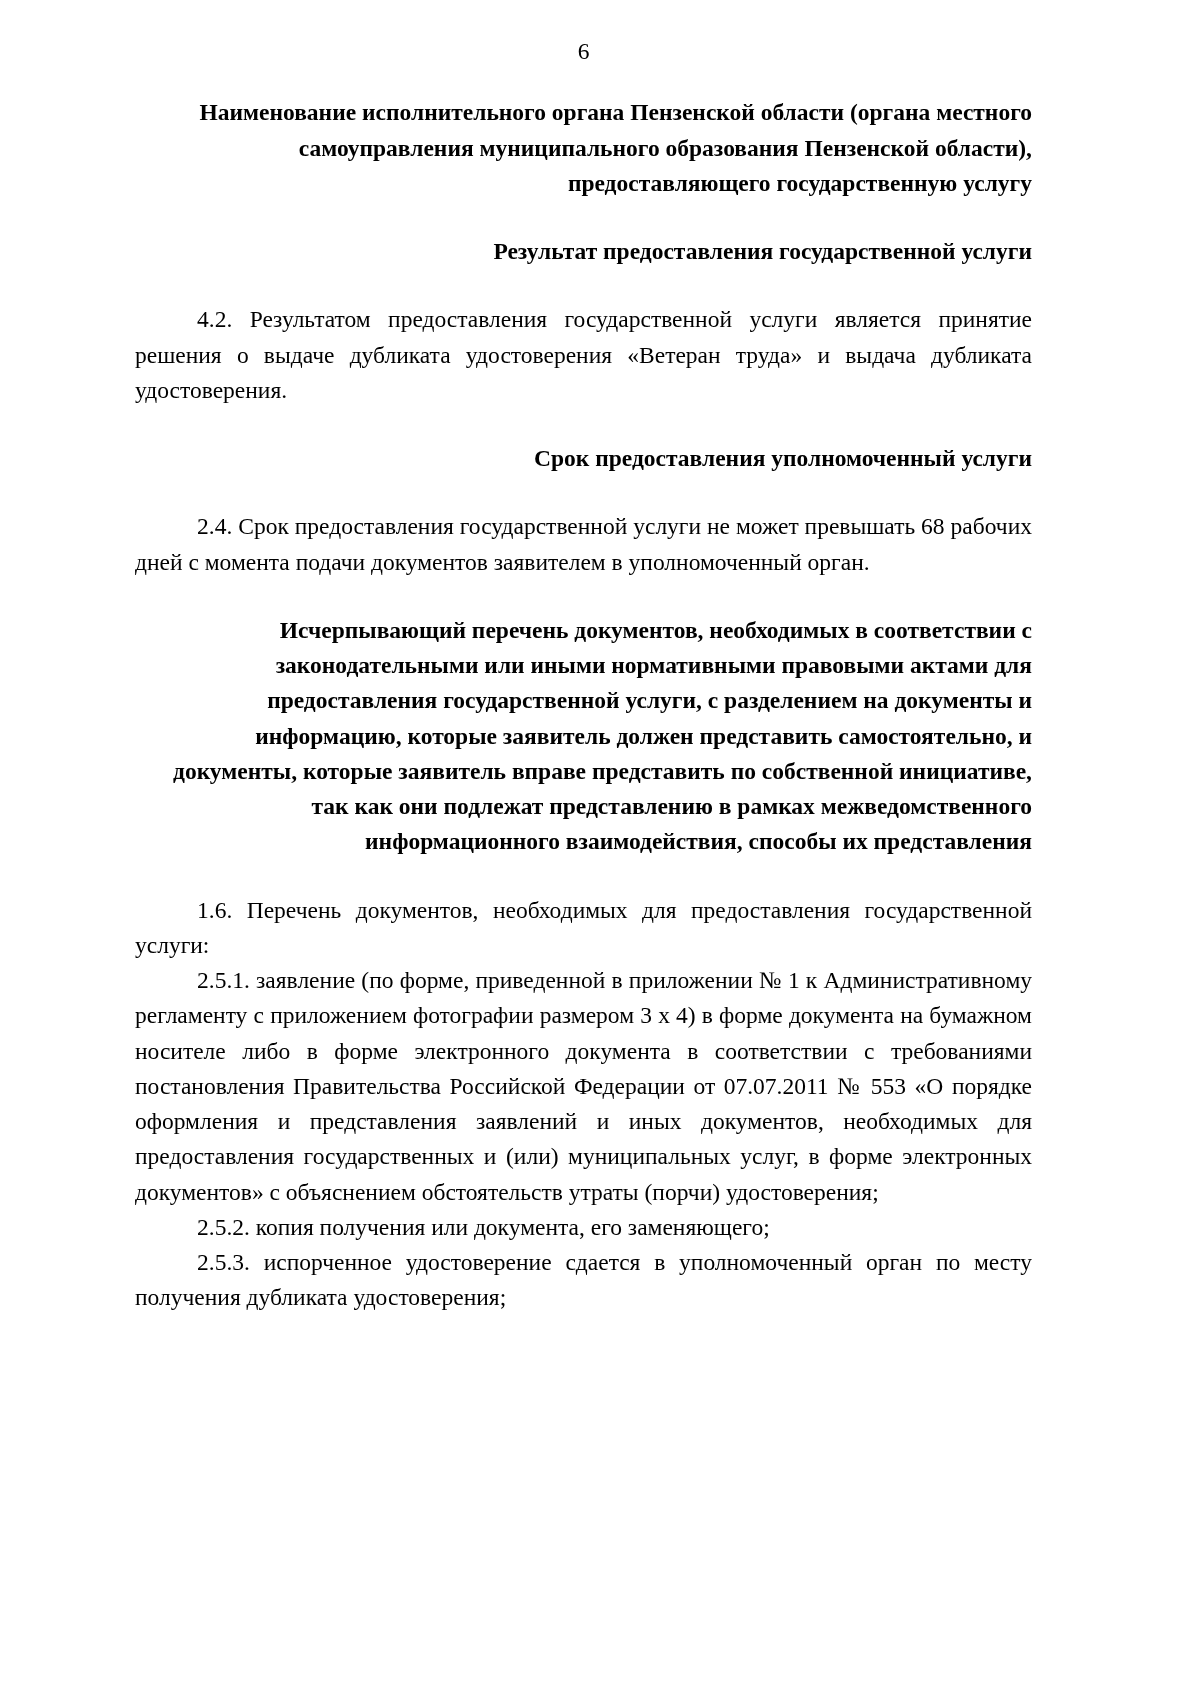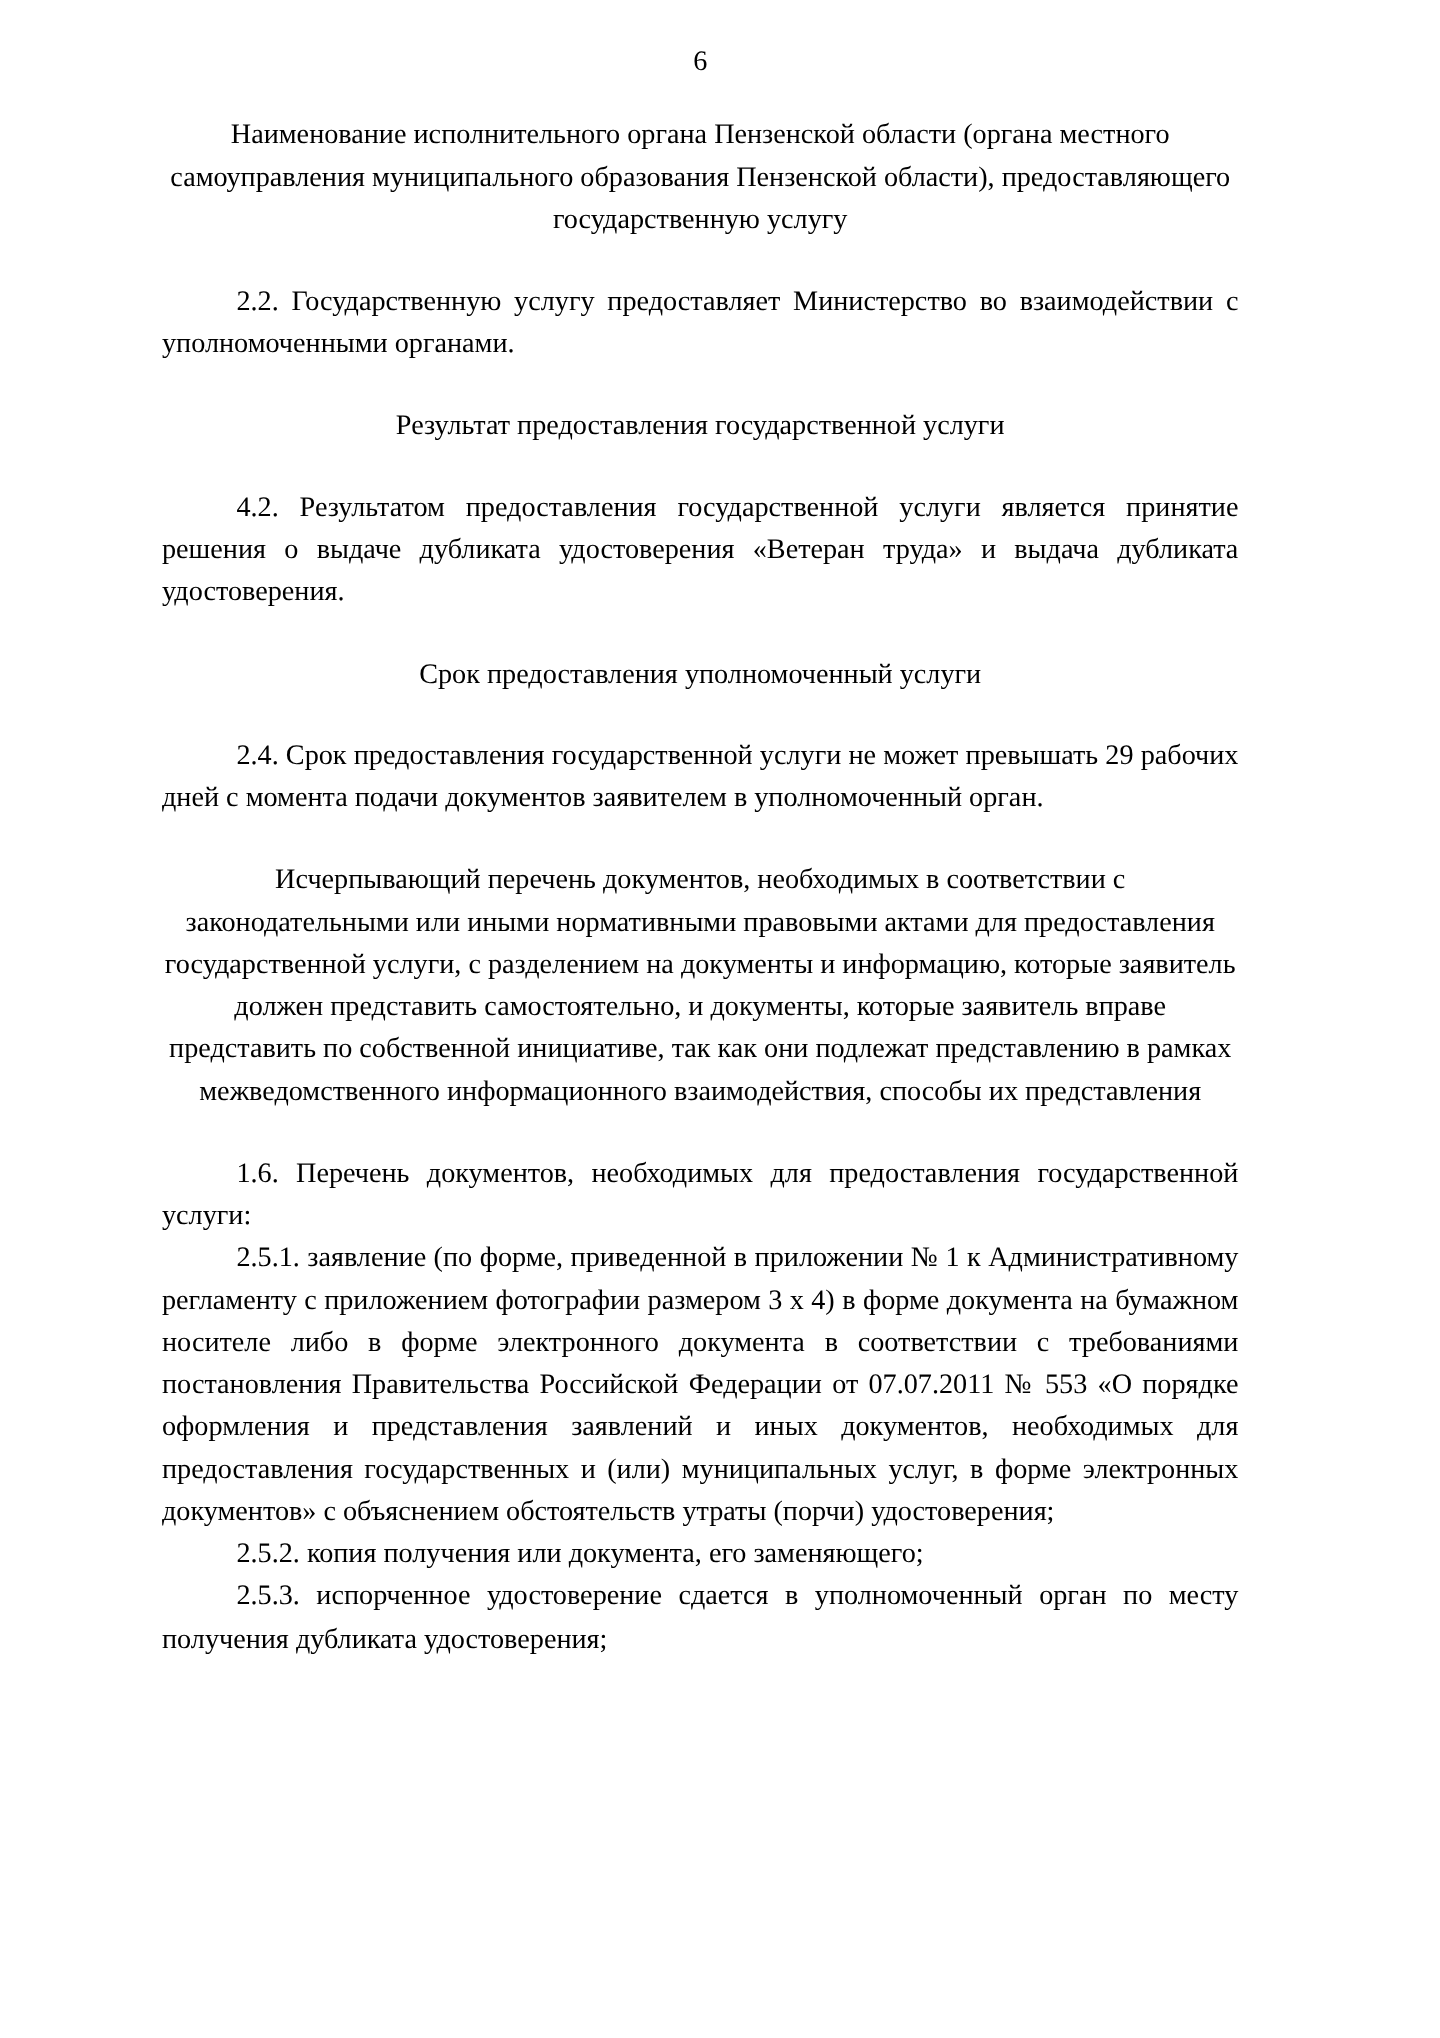--- a/index.html
+++ b/index.html
@@ -18,22 +18,22 @@
     font-size: 23.5px;
     line-height: 1.5;
     padding: 34px 168px 0 135px;
     overflow: hidden;
   }
   .page-number {
     text-align: center;
     margin: 0 0 26px 0;
   }
   .heading {
-    font-weight: normal;
-    text-align: center;
+    font-weight: bold;
+    text-align: right;
     font-size: inherit;
     line-height: 1.5;
     margin: 33px 0;
   }
   .heading.first {
     margin-top: 18px;
   }
   .para {
     margin: 0;
     text-align: justify;
@@ -41,29 +41,28 @@
   }
 </style>
 </head>
 <body>
 
 <div class="page">
   <div class="page-number">6</div>
 
   <h2 class="heading first">Наименование исполнительного органа Пензенской области (органа местного самоуправления муниципального образования Пензенской области), предоставляющего государственную услугу</h2>
 
-  <p class="para">2.2. Государственную услугу предоставляет Министерство во взаимодействии с уполномоченными органами.</p>
 
   <h2 class="heading">Результат предоставления государственной услуги</h2>
 
   <p class="para">4.2. Результатом предоставления государственной услуги является принятие решения о выдаче дубликата удостоверения «Ветеран труда» и выдача дубликата удостоверения.</p>
 
   <h2 class="heading">Срок предоставления уполномоченный услуги</h2>
 
-  <p class="para">2.4. Срок предоставления государственной услуги не может превышать 29 рабочих дней с момента подачи документов заявителем в уполномоченный орган.</p>
+  <p class="para">2.4. Срок предоставления государственной услуги не может превышать 68 рабочих дней с момента подачи документов заявителем в уполномоченный орган.</p>
 
   <h2 class="heading">Исчерпывающий перечень документов, необходимых в соответствии с законодательными или иными нормативными правовыми актами для предоставления государственной услуги, с разделением на документы и информацию, которые заявитель должен представить самостоятельно, и документы, которые заявитель вправе представить по собственной инициативе, так как они подлежат представлению в рамках межведомственного информационного взаимодействия, способы их представления</h2>
 
   <p class="para">1.6. Перечень документов, необходимых для предоставления государственной услуги:</p>
 
   <p class="para">2.5.1. заявление (по форме, приведенной в приложении № 1 к Административному регламенту с приложением фотографии размером 3 х 4) в форме документа на бумажном носителе либо в форме электронного документа в соответствии с требованиями постановления Правительства Российской Федерации от 07.07.2011 № 553 «О порядке оформления и представления заявлений и иных документов, необходимых для предоставления государственных и (или) муниципальных услуг, в форме электронных документов» с объяснением обстоятельств утраты (порчи) удостоверения;</p>
 
   <p class="para">2.5.2. копия получения или документа, его заменяющего;</p>
 
   <p class="para">2.5.3. испорченное удостоверение сдается в уполномоченный орган по месту получения дубликата удостоверения;</p>

